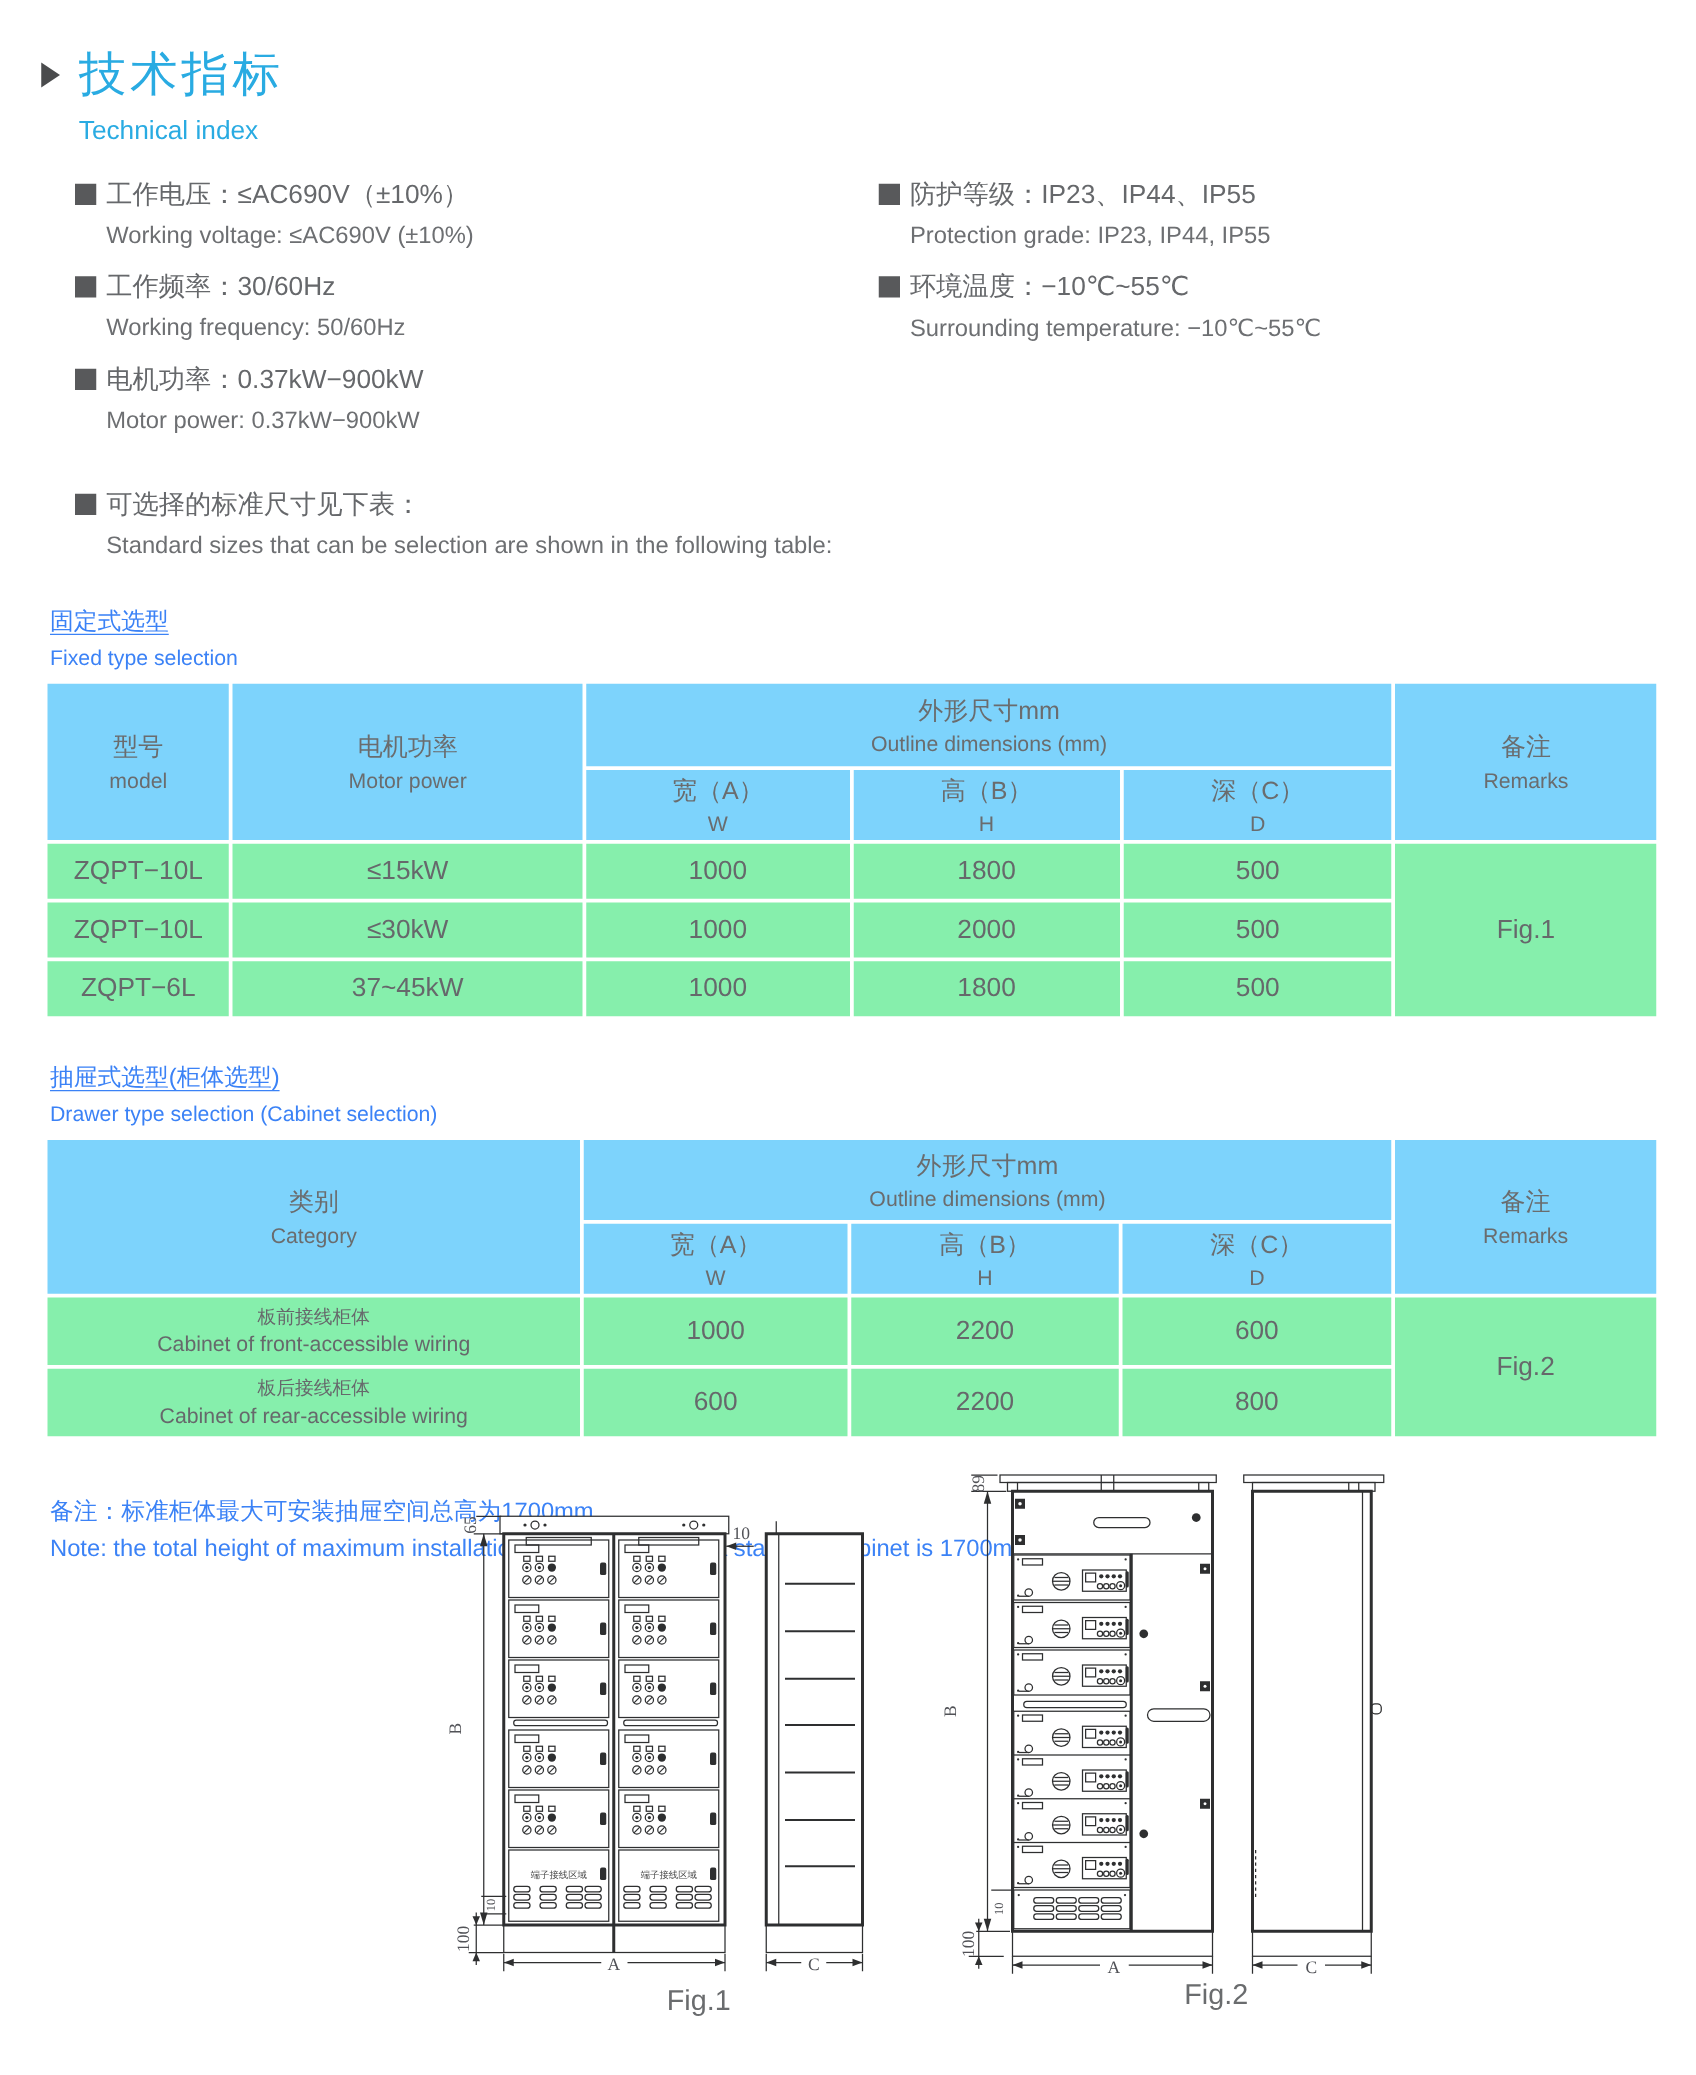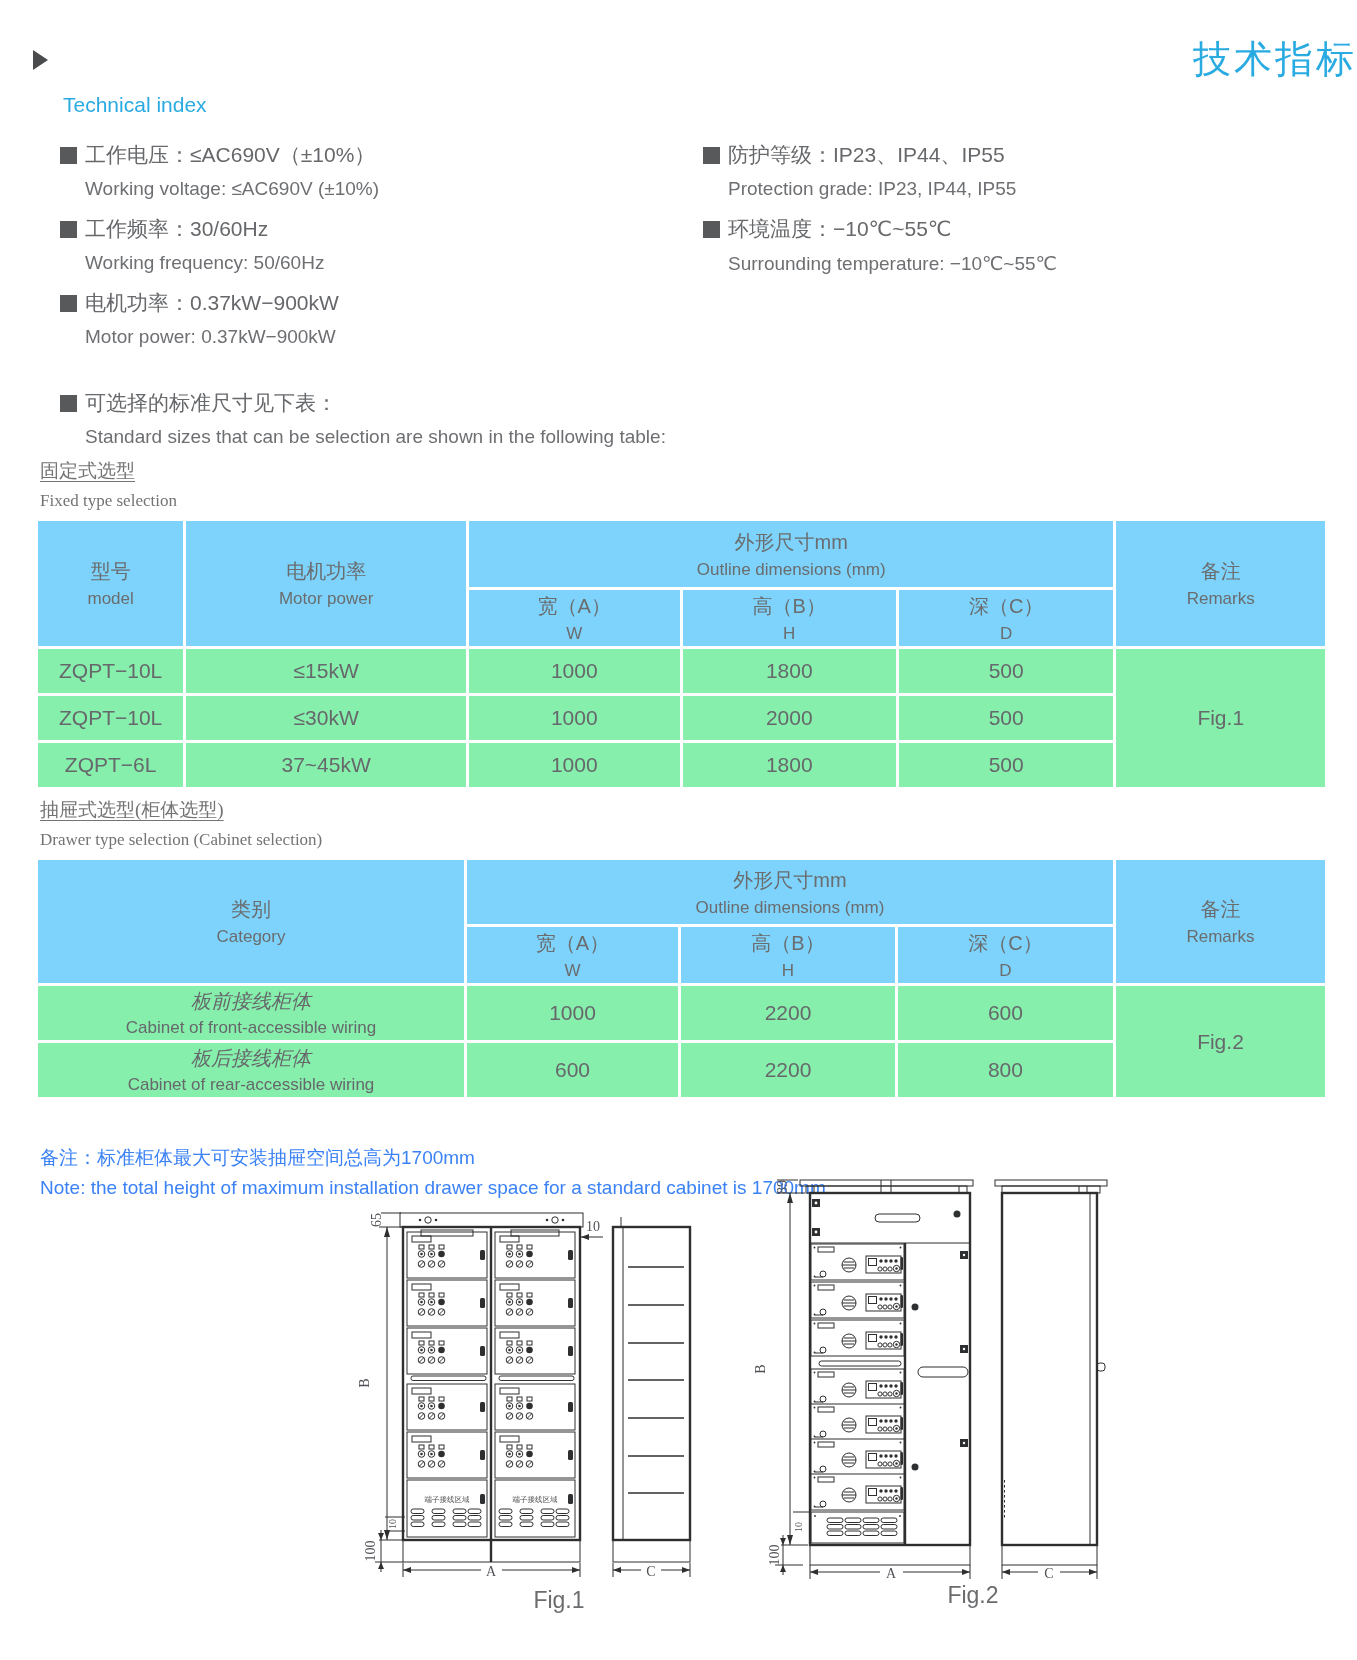--- a/index.html
+++ b/index.html
@@ -1,48 +1,48 @@
 <!DOCTYPE html>
 <html><head>
 <meta charset="utf-8">
 <style>
   html,body{margin:0;padding:0;background:#fff;}
   body{font-family:"Liberation Sans","DejaVu Sans",sans-serif;color:#6a6c6e;}
   .page{position:relative;width:1357px;height:1660px;background:#fff;overflow:hidden;}
 
   
   .hdr{padding:34px 0 0 33px;}
-  .hdr-row{display:flex;align-items:center;justify-content:space-between;}
+  .hdr-row{display:flex;align-items:center;}
   .tri{width:0;height:0;border-left:15px solid #4a4b4d;border-top:10px solid transparent;border-bottom:10px solid transparent;margin-right:15px;}
   .title-cn{font-size:38px;color:#29abe2;letter-spacing:3px;}
   .title-en{font-size:21px;color:#29abe2;margin:8px 0 0 30px;}
 
   
   .specs{display:flex;margin:24px 0 0 60px;}
   .spec-col-l{width:643px;flex:none;}
   .spec-item{margin-bottom:15px;}
   .spec-cn{font-size:21px;display:flex;align-items:center;color:#66686b;}
   .bullet{width:17px;height:17px;background:#58595b;margin-right:8px;flex:none;}
   .spec-en{font-size:19px;margin:9px 0 0 25px;color:#6d6f72;}
   .intro{margin:26px 0 0 60px;}
 
   
-  .sec{margin:10px 0 0 40px;font-size:19px;color:#737373;font-family:Liberation Serif, serif;}
+  .sec{margin:36px 0 0 40px;font-size:19px;color:#3b82f6;}
   .sec-cn{text-decoration:underline;text-underline-offset:4px;}
   .sec-en{font-size:17px;margin-top:7px;text-decoration:none;}
 
   
   .tbl{margin:10px 32px 0 38px;display:grid;gap:3px;background:#fff;}
   .tbl1{grid-template-columns:147fr 283fr 213fr 216fr 217fr 211fr;grid-template-rows:66px 56px 44px 44px 44px;}
   .tbl2{grid-template-columns:430fr 213fr 216fr 217fr 211fr;grid-template-rows:64px 56px 54px 54px;}
   .hc{background:#7dd3fc;display:flex;flex-direction:column;align-items:center;justify-content:center;text-align:center;}
   .bc{background:#86efac;display:flex;flex-direction:column;align-items:center;justify-content:center;text-align:center;font-size:21px;color:#66686b;}
   .hcn{font-size:20px;}
   .hen{font-size:17px;margin-top:4px;}
-  .bcn{font-size:20px;font-style:italic;}
+  .bcn{font-size:15px;}
   .ben{font-size:17px;margin-top:3px;}
 
   
   .note{margin:46px 0 0 40px;font-size:19px;line-height:1.6;color:#3b82f6;}
 
   
   .figsvg{position:absolute;}
   .f1{left:335px;top:1140px;}
   .f2{left:735px;top:1095px;}
   .s{fill:none;stroke:#2e2f30;stroke-width:1;}

